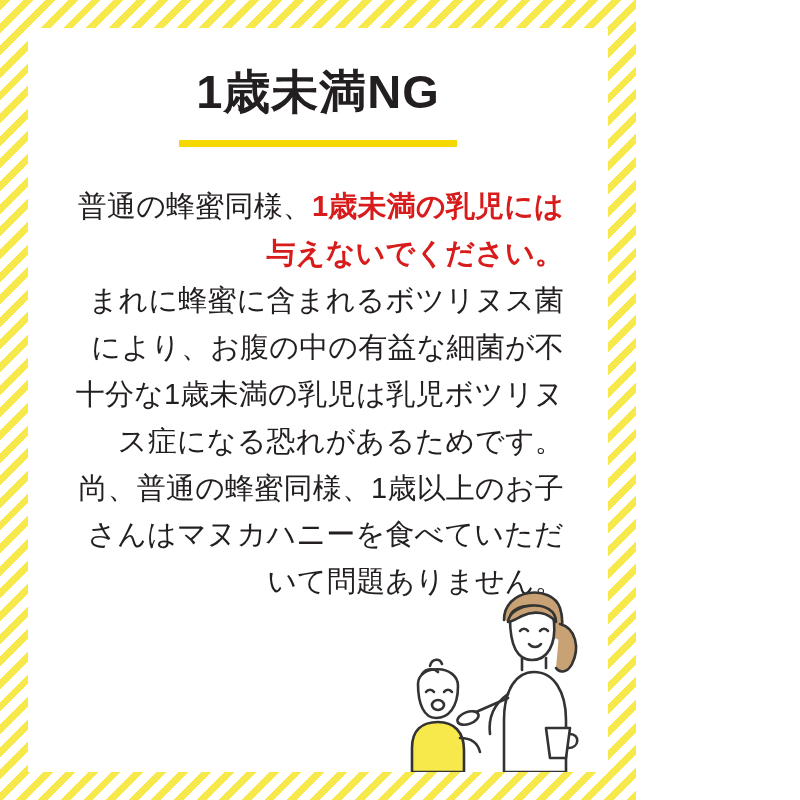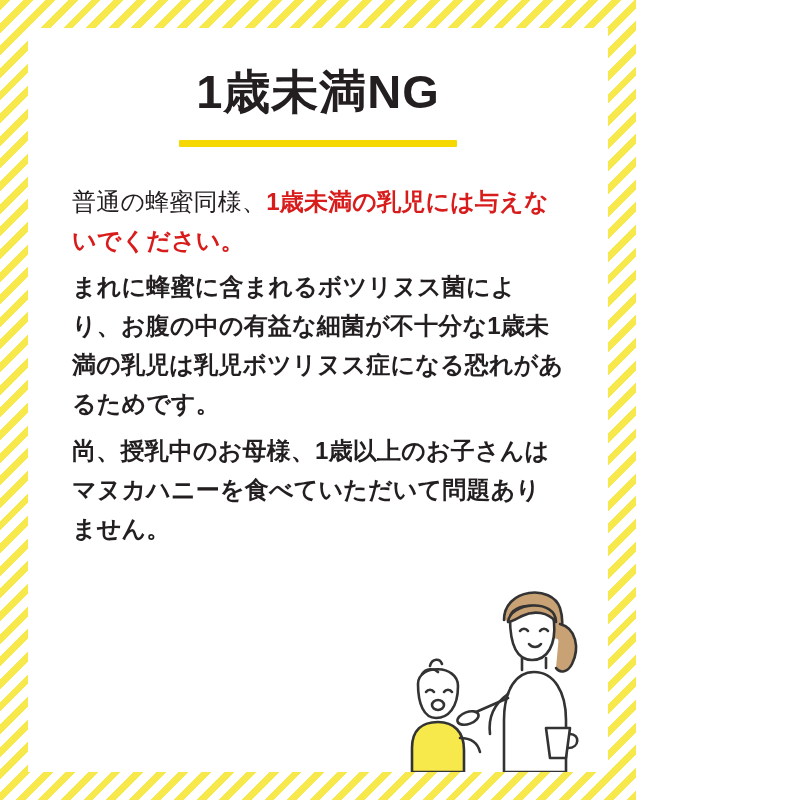--- a/index.html
+++ b/index.html
@@ -56,31 +56,31 @@
     height: 7px;
     background: #f5d800;
     margin: 22px auto 0 auto;
     border-radius: 1px;
   }
 
   
   .body-copy {
     margin: 0;
     padding: 36px 44px 0 44px;
-    font-size: 24px;
+    font-size: 29px;
     line-height: 1.62;
     color: #231f20;
     letter-spacing: 0.2px;
+    text-align: right;
   }
   .para {
     margin: 0;
   }
   .para + .para {
-    margin-top: 8px;
-    font-weight: bold;
+    margin-top: 0;
   }
   .spacer-para {
     margin-top: 34px;
   }
   .hl {
     color: #d81c1c;
     font-weight: bold;
   }
 
   
@@ -105,21 +105,21 @@
 
 <div class="poster">
   <div class="inner">
 
     <h1 class="title">1歳未満NG</h1>
     <div class="title-underline"></div>
 
     <div class="body-copy">
       <p class="para"><span>普通の蜂蜜同様、</span><span class="hl">1歳未満の乳児には与えないでください。</span></p>
       <p class="para">まれに蜂蜜に含まれるボツリヌス菌により、お腹の中の有益な細菌が不十分な1歳未満の乳児は乳児ボツリヌス症になる恐れがあるためです。</p>
-      <p class="para spacer-para">尚、授乳中のお母様、1歳以上のお子さんはマヌカハニーを食べていただいて問題ありません。</p>
+      <p class="para spacer-para">尚、普通の蜂蜜同様、1歳以上のお子さんはマヌカハニーを食べていただいて問題ありません。</p>
     </div>
 
     <svg class="xmark" viewBox="0 0 58 58">
       <line x1="6" y1="6" x2="52" y2="52" stroke="#d81c1c" stroke-width="9" stroke-linecap="butt"></line>
       <line x1="52" y1="6" x2="6" y2="52" stroke="#d81c1c" stroke-width="9" stroke-linecap="butt"></line>
     </svg>
 
     <svg class="illo" viewBox="0 0 300 220">
       <g fill="none" stroke="#333333" stroke-width="2.6" stroke-linecap="round" stroke-linejoin="round">
 

